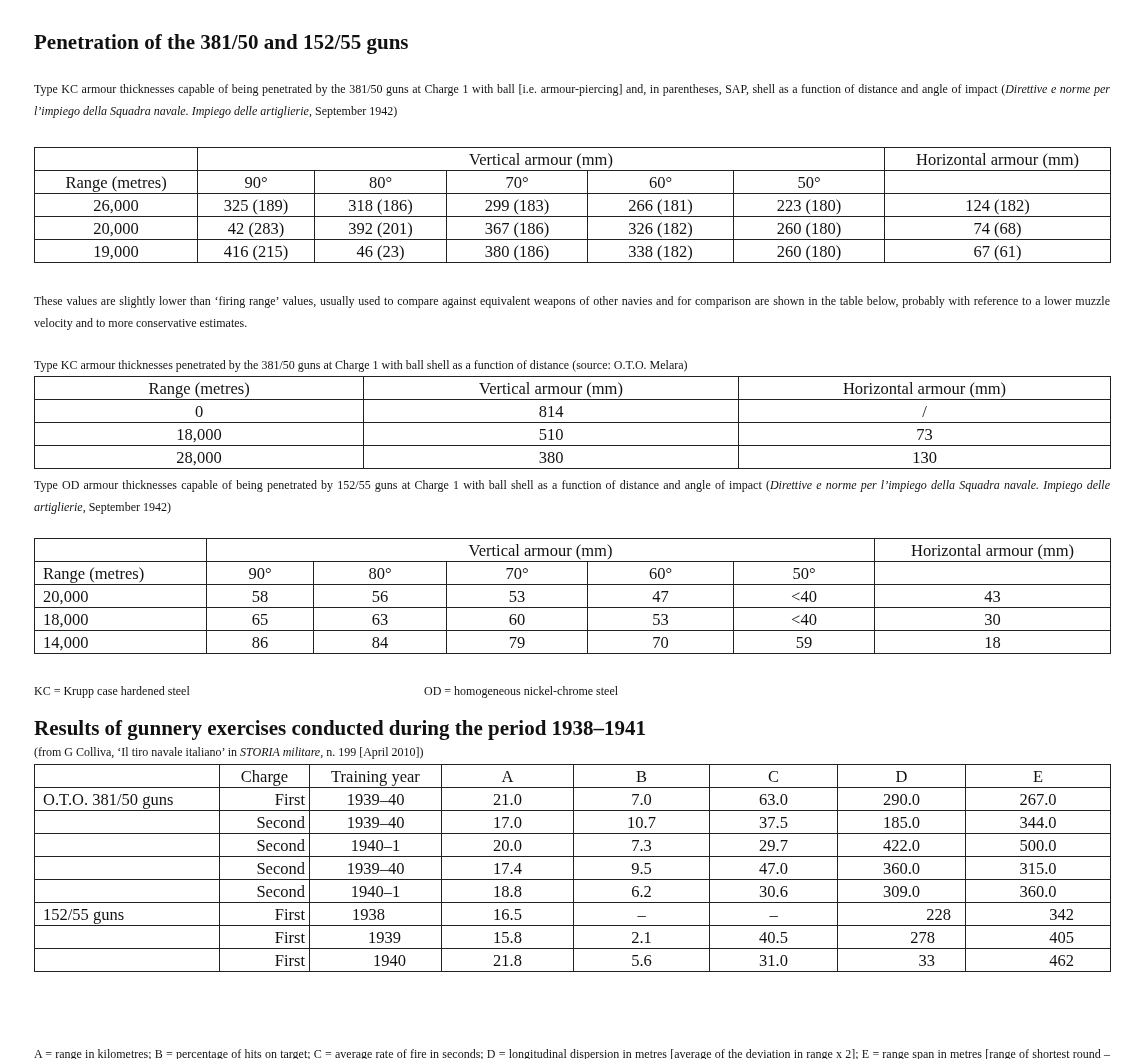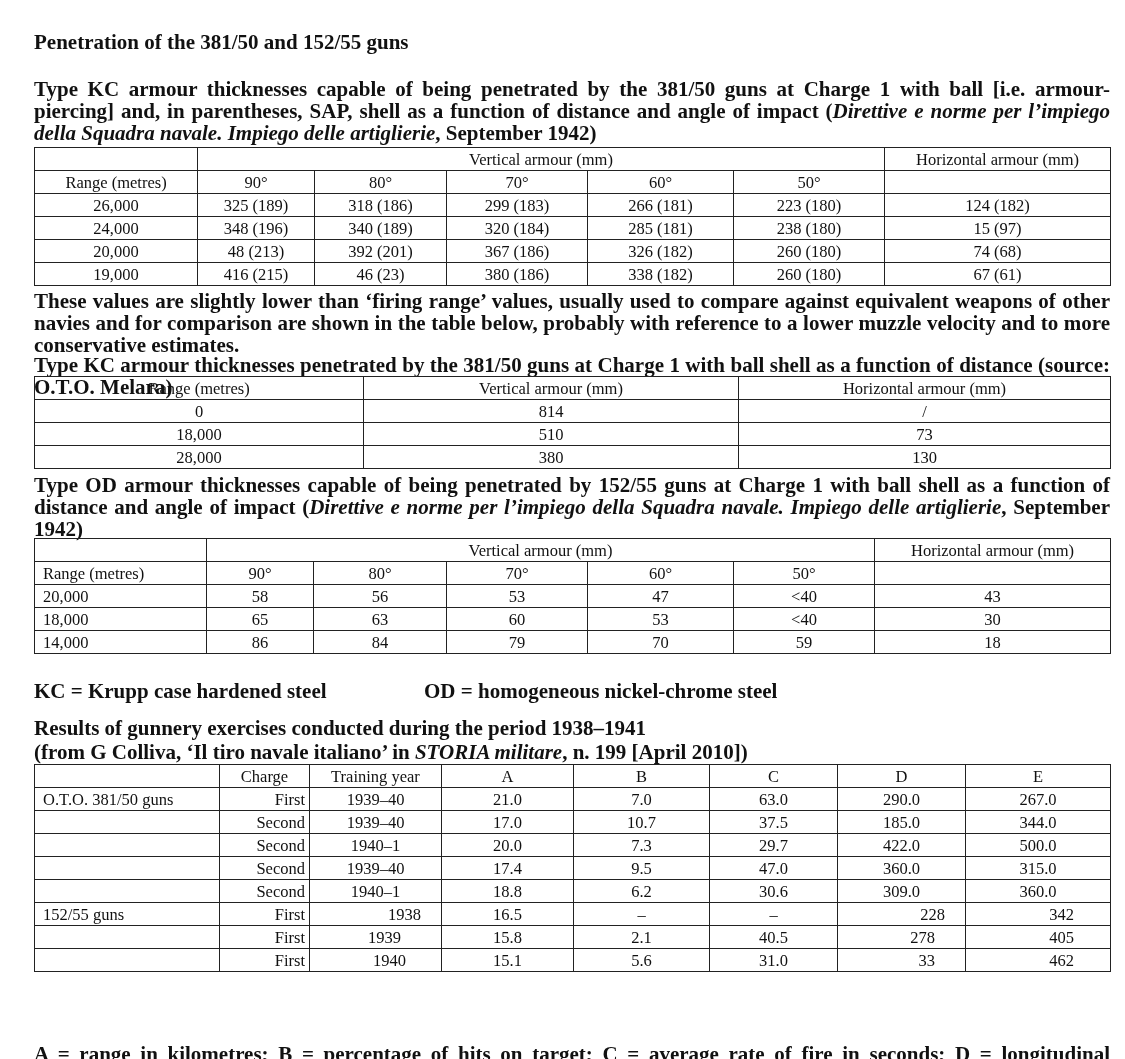--- a/index.html
+++ b/index.html
@@ -1,20 +1,20 @@
 <!DOCTYPE html>
 <html><head>
 <meta charset="utf-8">
 <style>
   html, body { margin:0; padding:0; background:#ffffff; }
   body { width:1125px; height:1059px; position:relative; overflow:hidden;
          font-family:"Liberation Serif", "DejaVu Serif", serif; color:#111; }
   .abs { position:absolute; }
   h1 { margin:0; font-size:21px; font-weight:bold; }
-  .para { font-size:21px; line-height:22px; text-align:justify;font-weight:bold; }
+  .para { font-size:12px; line-height:22px; text-align:justify; }
   .para i, i { font-style:italic; }
   table { border-collapse:collapse; position:absolute; table-layout:fixed; }
   td { border:1px solid #222; font-size:16.5px; padding:0 4px; height:22px; line-height:21px;
        white-space:nowrap; }
   td.c { text-align:center; }
   td.l { text-align:left; padding-left:8px; }
   td.r { text-align:right; }
   td.hi { }
 </style>
 </head>
@@ -52,31 +52,22 @@
   <tr>
     <td class="c">26,000</td>
     <td class="c">325 (189)</td>
     <td class="c">318 (186)</td>
     <td class="c">299 (183)</td>
     <td class="c">266 (181)</td>
     <td class="c">223 (180)</td>
     <td class="c">124 (182)</td>
   </tr>
   <tr>
-    <td class="c">24,000</td>
-    <td class="c">348 (196)</td>
-    <td class="c">340 (189)</td>
-    <td class="c">320 (184)</td>
-    <td class="c">285 (181)</td>
-    <td class="c">238 (180)</td>
-    <td class="c">15 (97)</td>
-  </tr>
-  <tr>
     <td class="c">20,000</td>
-    <td class="c">48 (213)</td>
+    <td class="c">42 (283)</td>
     <td class="c">392 (201)</td>
     <td class="c">367 (186)</td>
     <td class="c">326 (182)</td>
     <td class="c">260 (180)</td>
     <td class="c">74 (68)</td>
   </tr>
   <tr>
     <td class="c">19,000</td>
     <td class="c">416 (215)</td>
     <td class="c">46 (23)</td>
@@ -253,42 +244,42 @@
     <td class="c">1940–1</td>
     <td class="c">18.8</td>
     <td class="c">6.2</td>
     <td class="c">30.6</td>
     <td class="c">309.0</td>
     <td class="c">360.0</td>
   </tr>
   <tr>
     <td class="l">152/55 guns</td>
     <td class="r">First</td>
-    <td class="r" style="padding-right:20px">1938</td>
+    <td class="r" style="padding-right:56px">1938</td>
     <td class="c">16.5</td>
     <td class="c">–</td>
     <td class="c">–</td>
-    <td class="r" style="padding-right:20px">228</td>
+    <td class="r" style="padding-right:14px">228</td>
     <td class="r" style="padding-right:36px">342</td>
   </tr>
   <tr>
     <td class="l"></td>
     <td class="r">First</td>
     <td class="r" style="padding-right:40px">1939</td>
     <td class="c">15.8</td>
     <td class="c">2.1</td>
     <td class="c">40.5</td>
     <td class="r" style="padding-right:30px">278</td>
     <td class="r" style="padding-right:36px">405</td>
   </tr>
   <tr>
     <td class="l"></td>
     <td class="r">First</td>
     <td class="r" style="padding-right:35px">1940</td>
-    <td class="c">15.1</td>
+    <td class="c">21.8</td>
     <td class="c">5.6</td>
     <td class="c">31.0</td>
     <td class="r" style="padding-right:30px">33</td>
     <td class="r" style="padding-right:36px">462</td>
   </tr>
 </tbody>
   </table>
 
 <div class="abs para" style="left:34px; top:998px; width:1076px;margin-top:45px;">A = range in kilometres; B = percentage of hits on target; C = average rate of fire in seconds; D = longitudinal dispersion in metres [average of the deviation in range x 2]; E = range span in metres [range of shortest round – longest round]</div>
 

